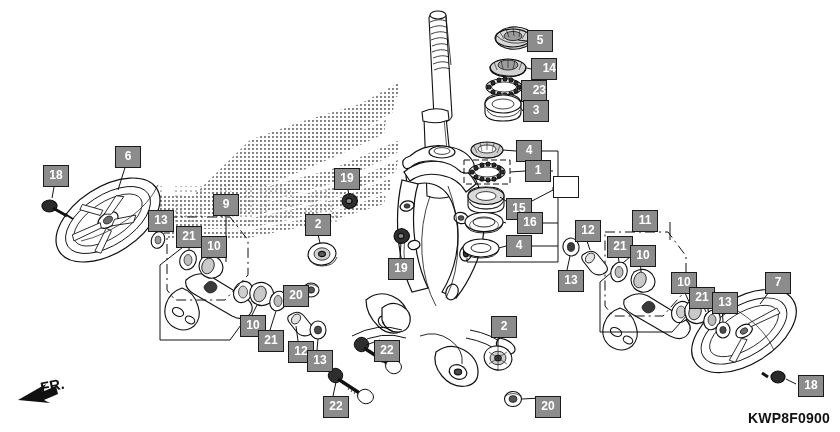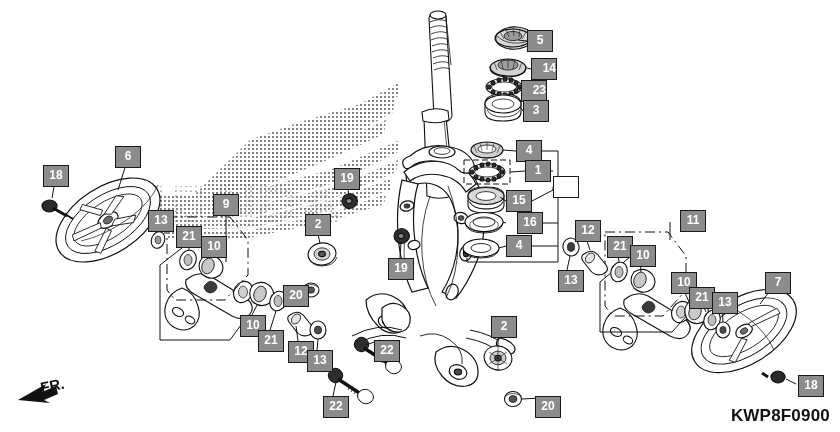--- a/index.html
+++ b/index.html
@@ -3,21 +3,21 @@
 <meta charset="utf-8">
 <style>
   html,body{margin:0;padding:0;background:#fff;}
   body{width:840px;height:432px;overflow:hidden;font-family:"Liberation Sans",sans-serif;}
   #sheet{position:relative;width:840px;height:432px;background:#ffffff;}
   #art{position:absolute;left:0;top:0;width:840px;height:432px;}
   .callout{position:absolute;width:26px;height:22px;background:#8c8c8c;border:1.5px solid #1a1a1a;
            color:#ffffff;font-size:12px;font-weight:bold;line-height:19px;text-align:center;
            box-sizing:border-box;letter-spacing:0px;}
   .callout.blank{background:#ffffff;color:#ffffff;}
-  #code{position:absolute;right:10px;bottom:6px;font-size:17px;font-weight:bold;color:#111;
+  #code{position:absolute;right:10px;bottom:6px;font-size:14px;font-weight:bold;color:#111;
         font-family:"Liberation Sans",sans-serif;letter-spacing:.2px;}
   #frlabel{position:absolute;left:12px;bottom:24px;width:90px;height:36px;}
   #frtext{position:absolute;left:42px;bottom:36px;font-size:15px;font-weight:bold;color:#111;
           transform:rotate(-11deg);transform-origin:left bottom;font-family:"Liberation Sans",sans-serif;}
 </style>
 </head>
 <body>
 
 <div id="sheet">
 
@@ -458,21 +458,21 @@
     </g>
   </svg>
 
   <div id="callout-layer">
       <div class="callout" style="left: 527px; top: 30px;">5</div>
       <div class="callout" style="left: 531px; top: 58px; text-align: right;">14</div>
       <div class="callout" style="left: 521px; top: 80px; text-align: right;">23</div>
       <div class="callout" style="left: 523px; top: 100px;">3</div>
       <div class="callout" style="left: 516px; top: 140px;">4</div>
       <div class="callout" style="left: 525px; top: 160px;">1</div>
-      <div class="callout" style="left: 506px; top: 190px;">15</div>
+      <div class="callout" style="left: 506px; top: 198px;">15</div>
       <div class="callout" style="left: 517px; top: 212px;">16</div>
       <div class="callout" style="left: 506px; top: 235px;">4</div>
       <div class="callout blank" style="left: 553px; top: 176px;"></div>
       <div class="callout" style="left: 43px; top: 165px;">18</div>
       <div class="callout" style="left: 115px; top: 146px;">6</div>
       <div class="callout" style="left: 148px; top: 210px;">13</div>
       <div class="callout" style="left: 213px; top: 194px;">9</div>
       <div class="callout" style="left: 176px; top: 226px;">21</div>
       <div class="callout" style="left: 201px; top: 236px;">10</div>
       <div class="callout" style="left: 240px; top: 315px;">10</div>
@@ -484,21 +484,21 @@
       <div class="callout" style="left: 305px; top: 214px;">2</div>
       <div class="callout" style="left: 388px; top: 258px;">19</div>
       <div class="callout" style="left: 374px; top: 340px;">22</div>
       <div class="callout" style="left: 323px; top: 396px;">22</div>
       <div class="callout" style="left: 491px; top: 316px;">2</div>
       <div class="callout" style="left: 535px; top: 396px;">20</div>
       <div class="callout" style="left: 575px; top: 220px;">12</div>
       <div class="callout" style="left: 558px; top: 270px;">13</div>
       <div class="callout" style="left: 607px; top: 236px;">21</div>
       <div class="callout" style="left: 630px; top: 245px;">10</div>
-      <div class="callout" style="left: 680px; top: 210px;">11</div>
+      <div class="callout" style="left: 632px; top: 210px;">11</div>
       <div class="callout" style="left: 671px; top: 272px;">10</div>
       <div class="callout" style="left: 689px; top: 287px;">21</div>
       <div class="callout" style="left: 712px; top: 292px;">13</div>
       <div class="callout" style="left: 765px; top: 272px;">7</div>
       <div class="callout" style="left: 798px; top: 375px;">18</div>
     </div>
 
   <div id="frlabel">
     <svg viewBox="0 0 90 36" width="90" height="36">
       <path d="M6 28 L34 12 L30 20 L44 14 L46 22 L32 28 L38 31 Z" fill="#111"></path>

